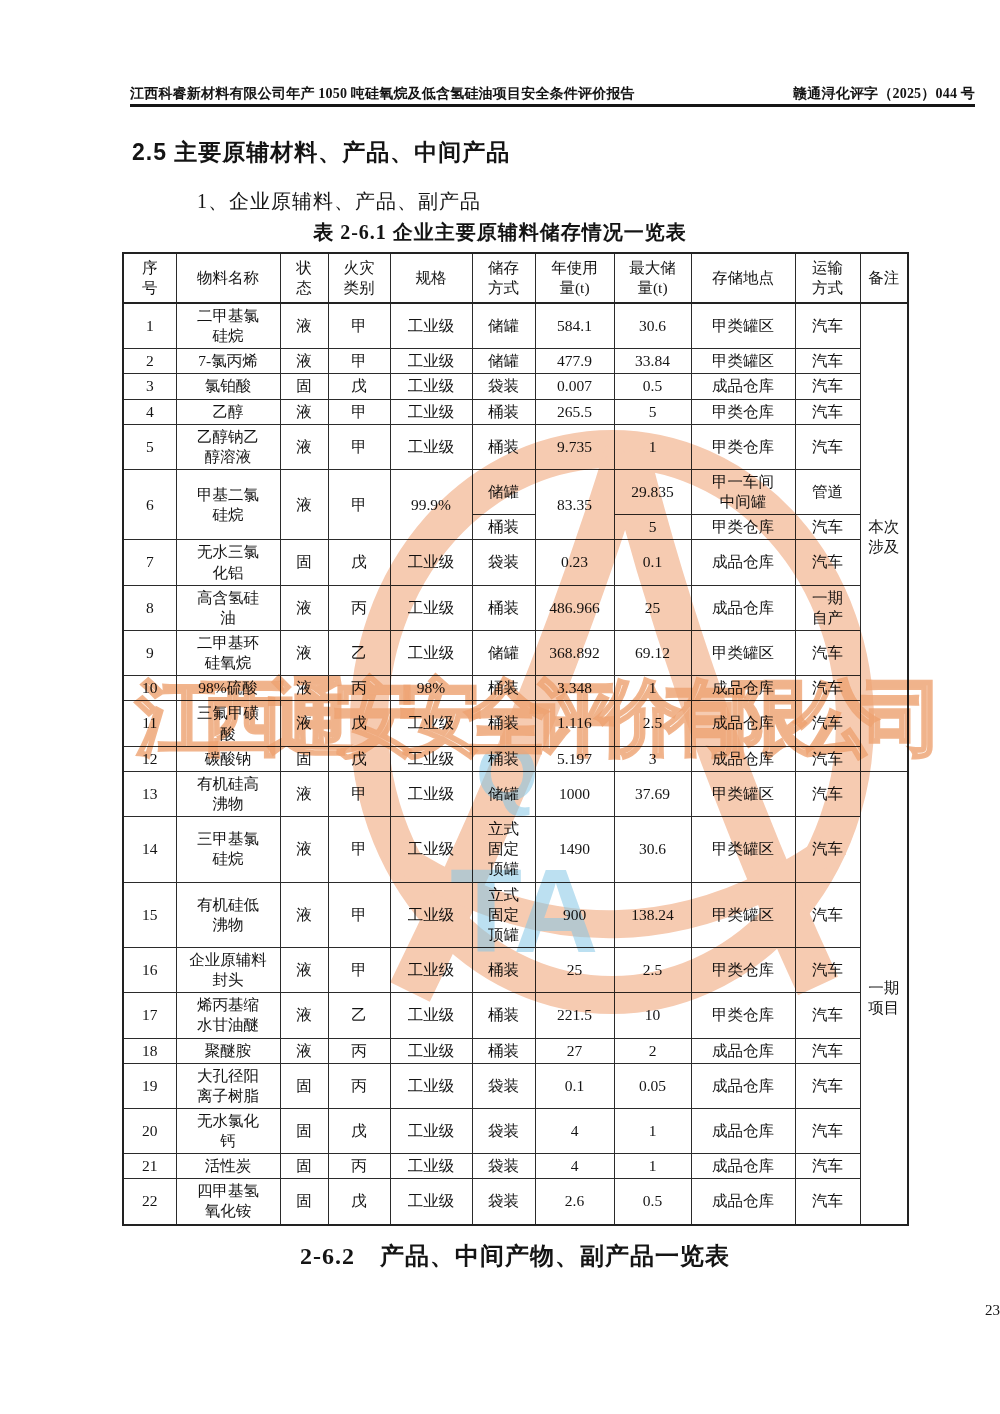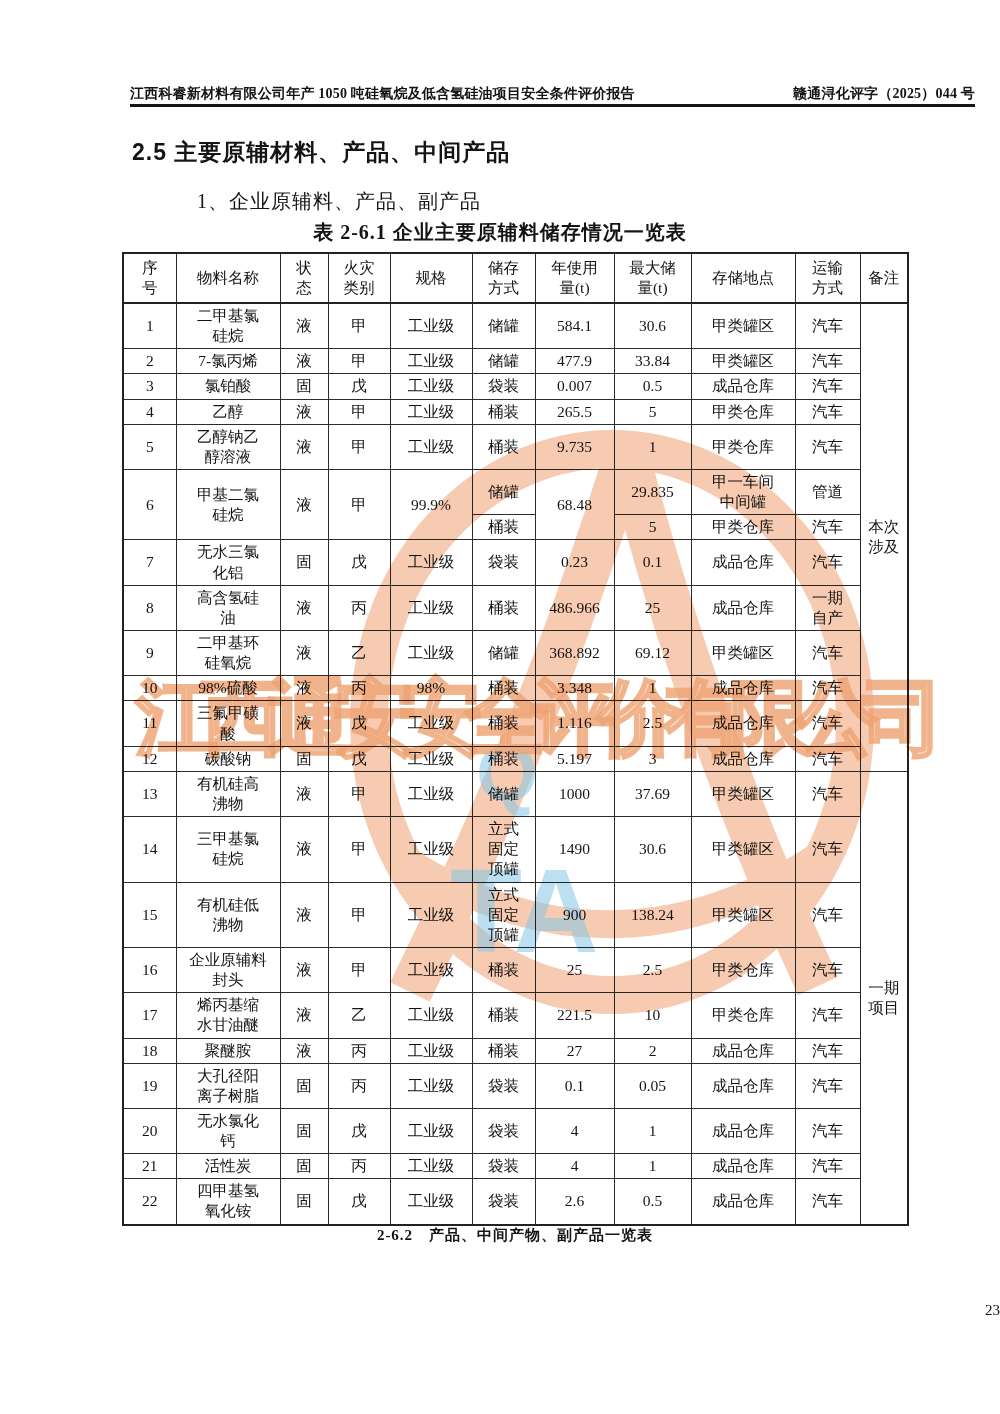--- a/index.html
+++ b/index.html
@@ -37,22 +37,22 @@
   }
   table.materials th,table.materials td{
     border:1px solid #2b2b2b;
     text-align:center;vertical-align:middle;
     font-size:15.5px;line-height:1.3;padding:2px 1px;
     white-space:pre-line;overflow:hidden;
   }
   table.materials thead th{font-weight:normal;height:44px;border-bottom:2px solid #222;}
 
   .bottom-caption{
-    width:100%;text-align:center;
-    font-size:15px;font-weight:bold;letter-spacing:1px;
+    width:100%;text-align:center;margin-top:14px;
+    font-size:24px;font-weight:bold;letter-spacing:1px;
   }
   .page-number{
     position:absolute;top:1302px;left:0;width:100%;text-align:right;font-size:15px;
   }
 
   .watermark-layer{
     position:absolute;inset:0;z-index:2;pointer-events:none;
     mix-blend-mode:multiply;
   }
   .wm-svg{position:absolute;left:0;top:0;}
@@ -184,21 +184,21 @@
               <td>汽车</td>
             </tr>
             <tr>
               <td rowspan="2">6</td>
               <td rowspan="2">甲基二氯
 硅烷</td>
               <td rowspan="2">液</td>
               <td rowspan="2">甲</td>
               <td rowspan="2">99.9%</td>
               <td>储罐</td>
-              <td rowspan="2">68.48</td>
+              <td rowspan="2">83.35</td>
               <td>29.835</td>
               <td>甲一车间
 中间罐</td>
               <td>管道</td>
             </tr>
             <tr>
               <td>桶装</td>
               <td>5</td>
               <td>甲类仓库</td>
               <td>汽车</td>

